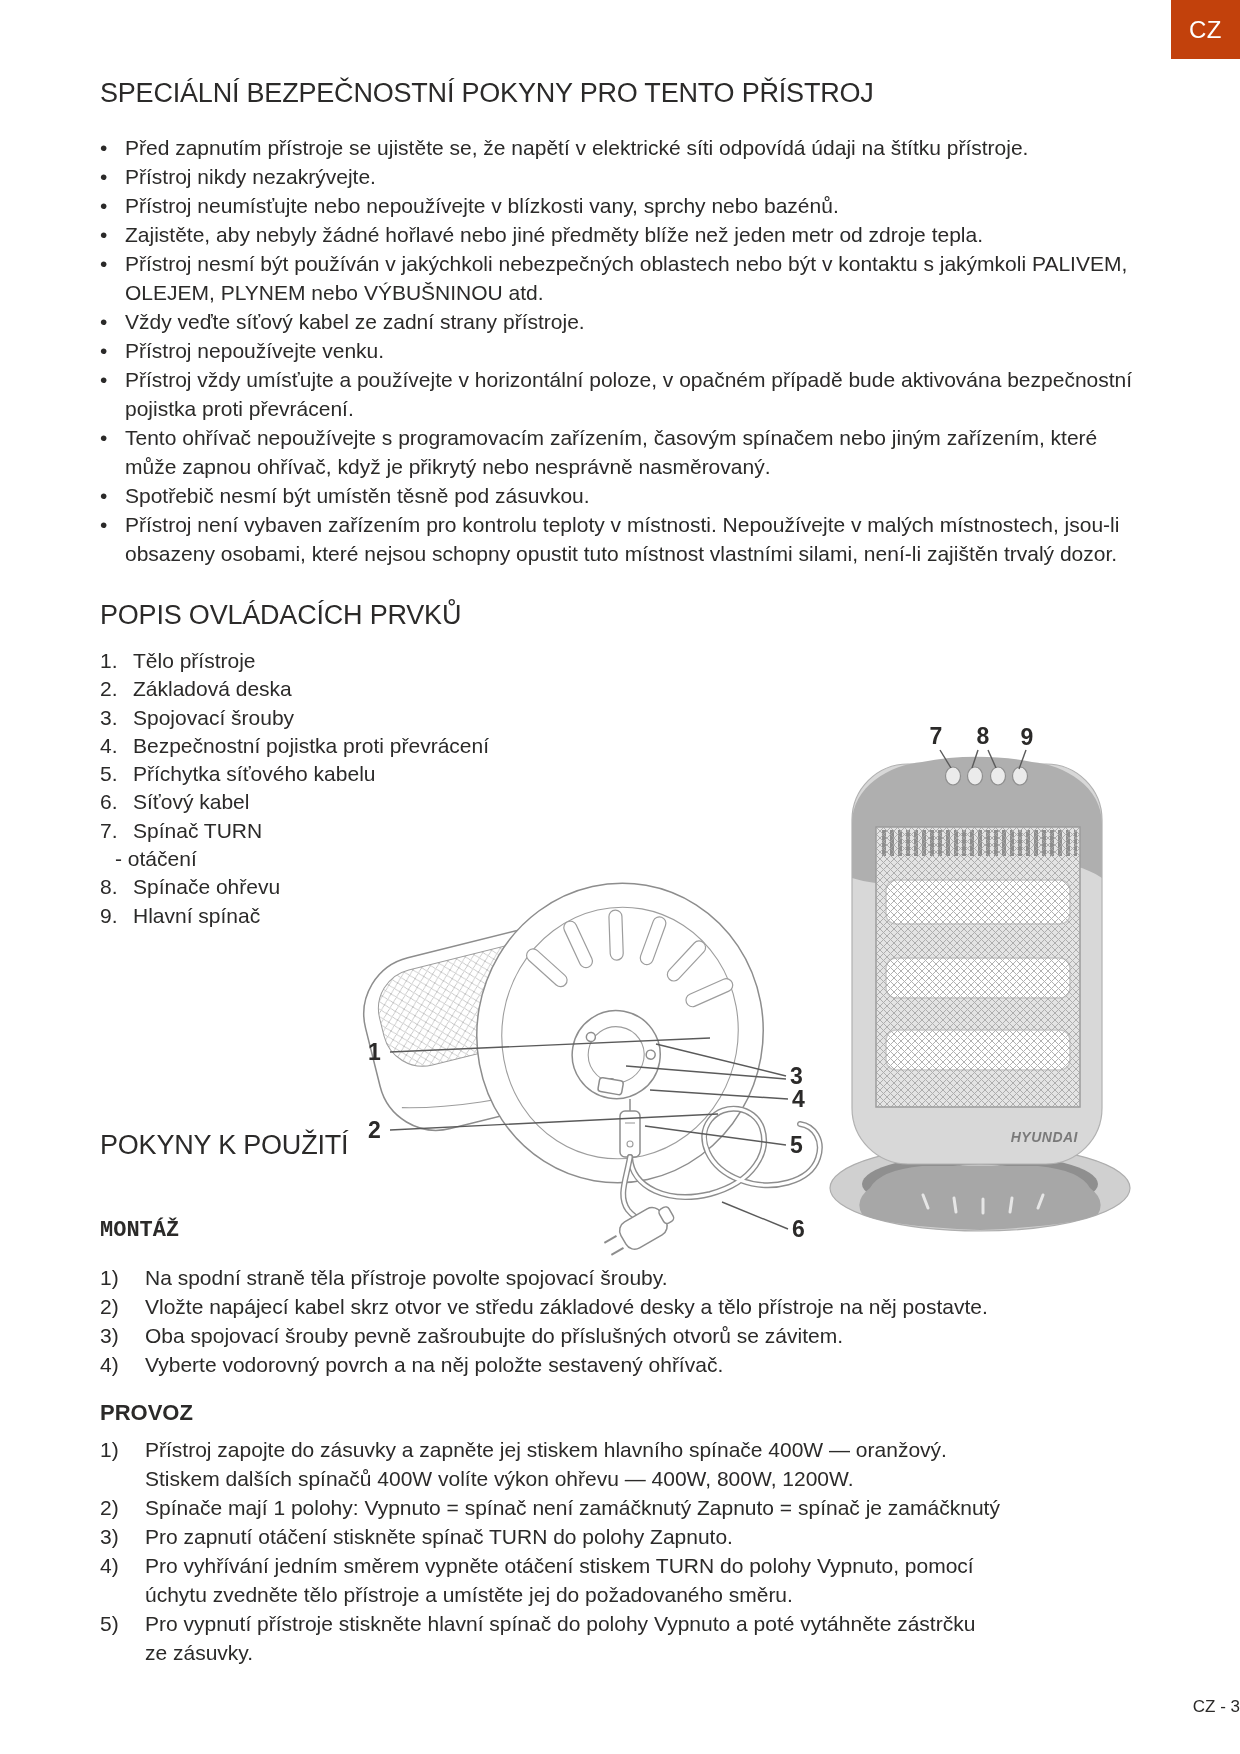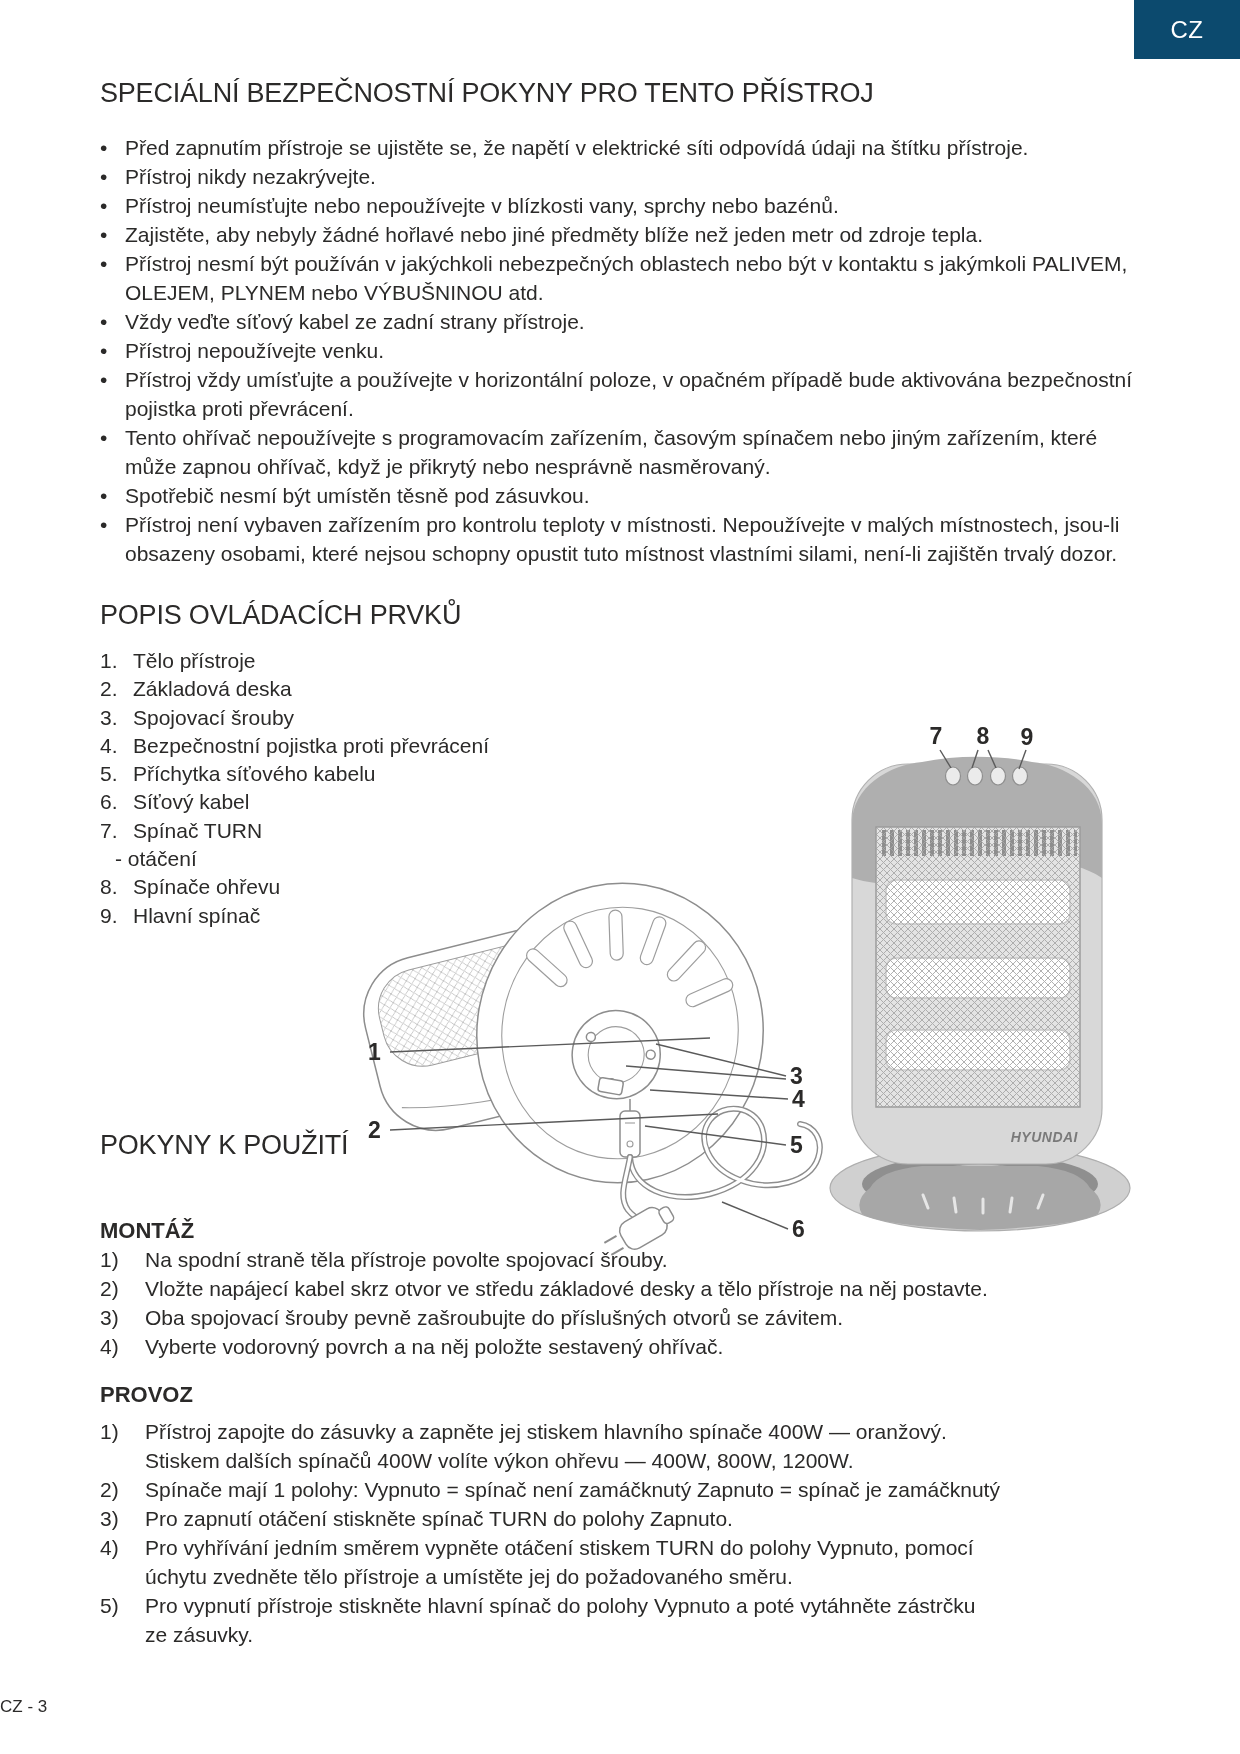--- a/index.html
+++ b/index.html
@@ -6,54 +6,54 @@
   html, body { width:1240px; height:1754px; }
   body {
     background:#ffffff;
     font-family:"Liberation Sans", sans-serif;
     color:#2b2a29;
     position:relative;
     overflow:hidden;
   }
   .cz-tab {
     position:absolute; top:0; right:0;
-    width:106px; height:59px;
-    background:#0c4a6e; color:#ffffff;
+    width:69px; height:59px;
+    background:#c2410c; color:#ffffff;
     font-size:24px; line-height:59px; text-align:center;
     letter-spacing:0.5px;
   }
   .content { position:absolute; left:100px; top:78px; width:1040px; }
   h1 { font-size:27px; font-weight:normal; letter-spacing:-0.2px; }
   .h-safety { margin-bottom:24px; }
   .bullet { display:flex; font-size:21px; line-height:29px; }
   .bullet .dot { width:25px; flex:none; }
   .bullet .btext { flex:1; }
   .h-controls { margin-top:32px; margin-bottom:16px; }
   .ctl-list { font-size:21px; line-height:28.3px; }
   .ctl { display:flex; }
   .cnum { width:33px; flex:none; }
   .ctl.sub { padding-left:15px; }
   .h-usage { margin-top:200px; }
   h2 { font-size:22px; font-weight:bold; }
-  .h-montaz { margin-top:57px; margin-bottom:1px; }
+  .h-montaz { margin-top:57px; margin-bottom:20px;font-family:Liberation Mono, monospace; }
   .h-provoz { margin-top:21px; margin-bottom:9px; }
   .num-list { font-size:21px; }
   .nitem { display:flex; line-height:29px; }
   .nnum { width:45px; flex:none; }
   .ntext { flex:1; white-space:pre-line; }
   .figure { position:absolute; left:320px; top:628px; width:820px; height:712px; }
   .figure text { font-family:"Liberation Sans", sans-serif; }
   .callout-num { font-size:23px; font-weight:bold; fill:#2b2a29; }
   .callout-line { stroke:#5a5a5a; stroke-width:1.4; fill:none; }
   .lineart { fill:#ffffff; stroke:#8d8d8d; stroke-width:1.5; stroke-linejoin:round; }
   .lineart-thin { fill:none; stroke:#9d9d9d; stroke-width:1.1; }
   .cord-out { fill:none; stroke:#8d8d8d; stroke-width:6; stroke-linecap:round; }
   .cord-in  { fill:none; stroke:#ffffff; stroke-width:3.2; stroke-linecap:round; }
   .brand-logo { font-size:14px; font-weight:bold; font-style:italic; fill:#7a7a7a; letter-spacing:0.5px; }
-  .footer { position:absolute; left:0; top:1697px; width:1240px; text-align:left; font-size:17px; }
+  .footer { position:absolute; left:0; top:1697px; width:1240px; text-align:right; font-size:17px; }
 </style>
 </head>
 <body>
 
 <div class="page">
 
   <div class="cz-tab">CZ</div>
 
   <div class="content">
 

